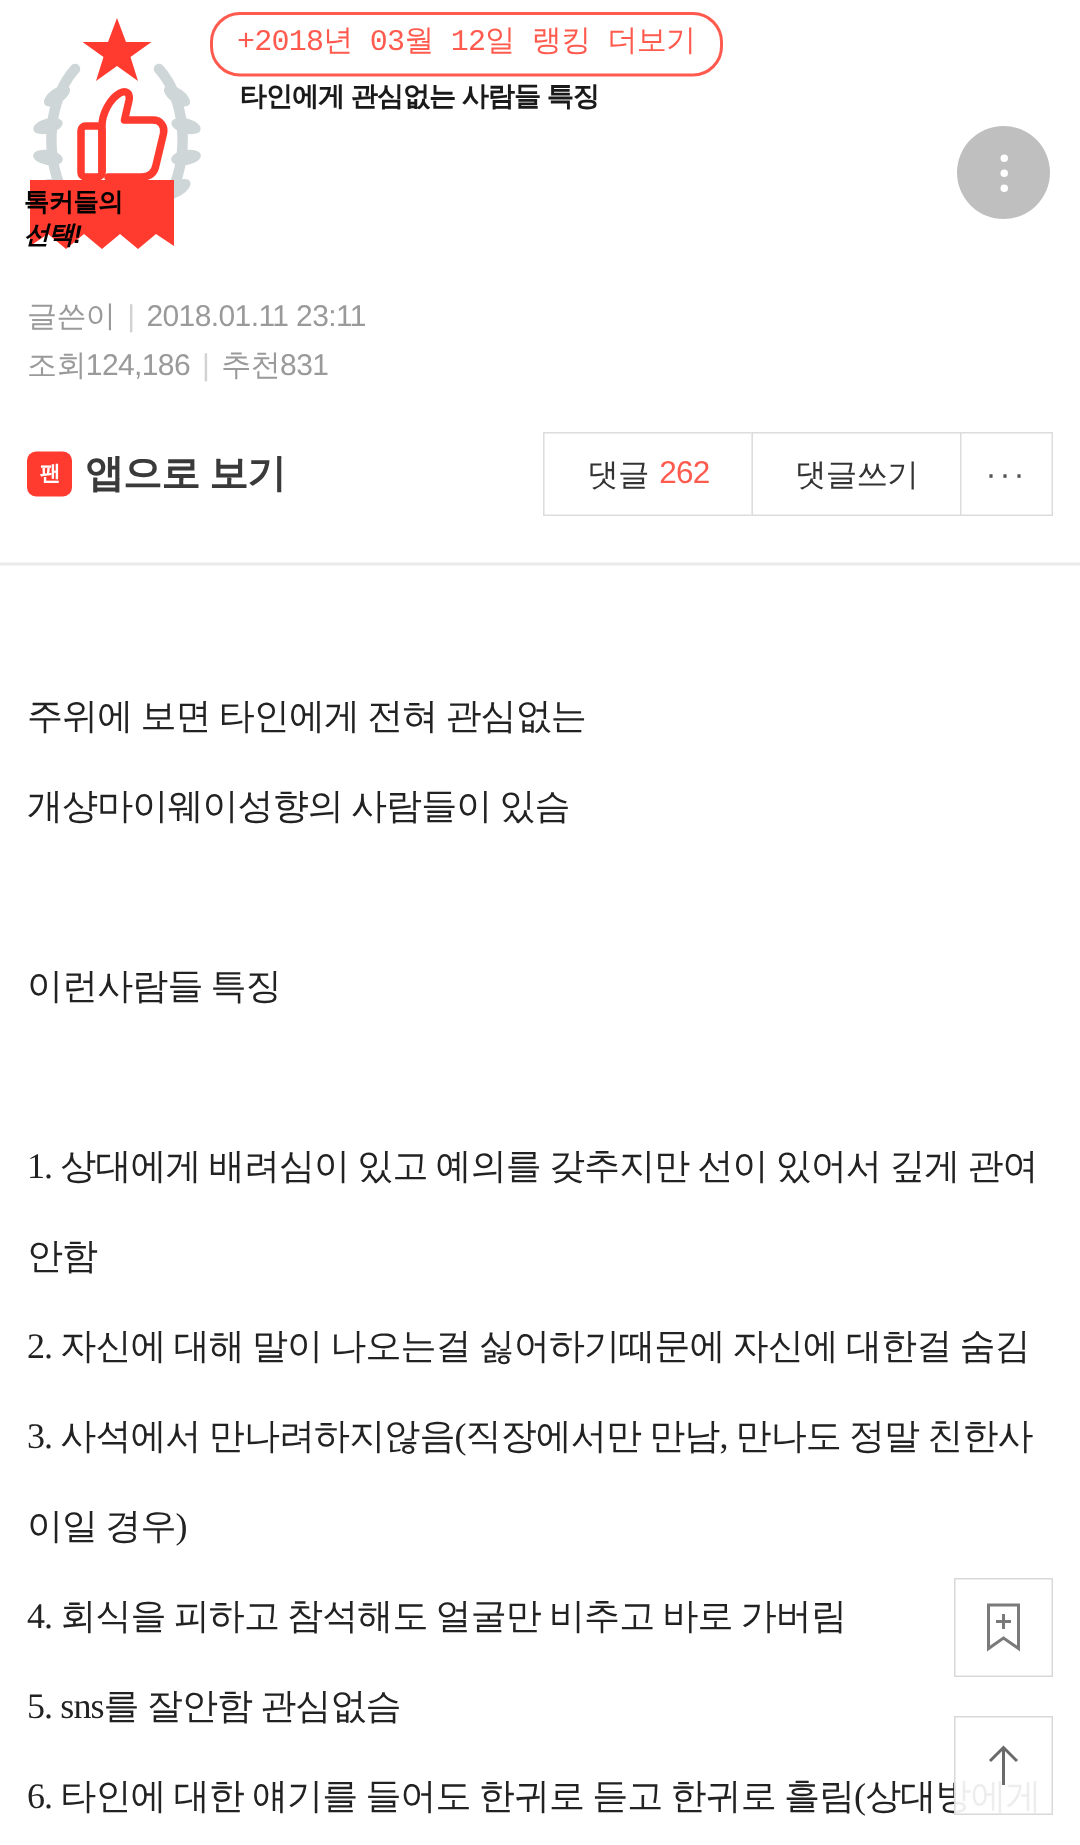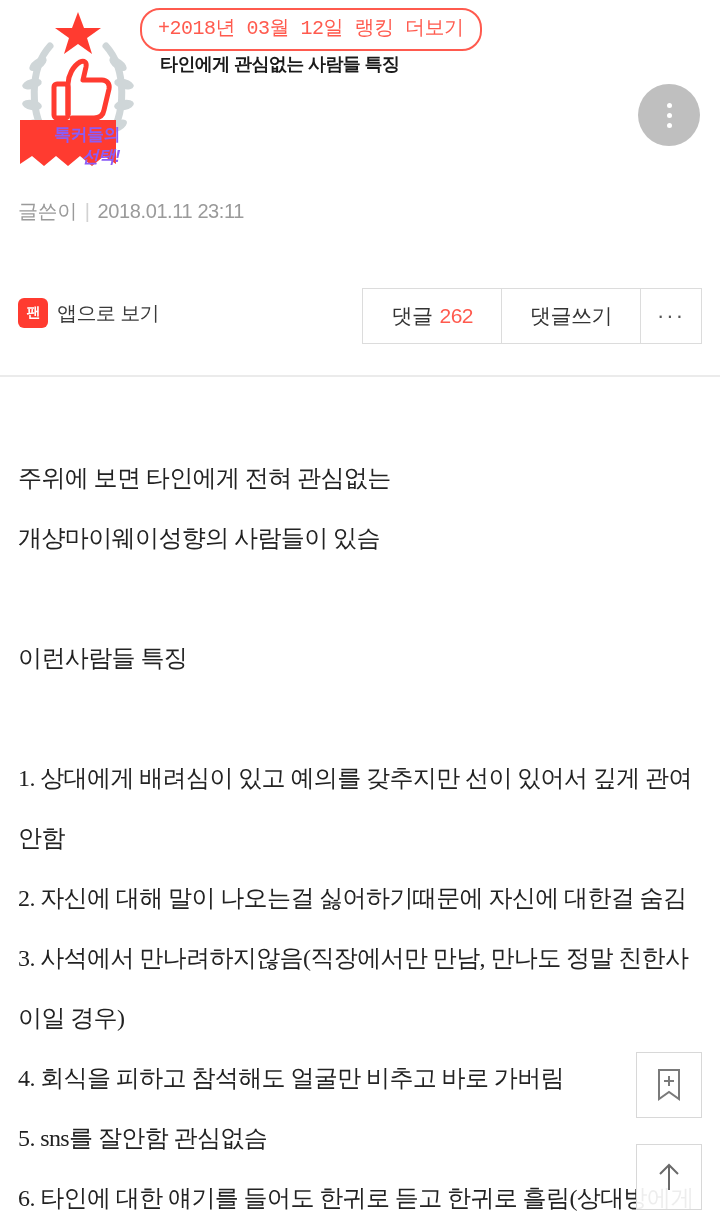--- a/index.html
+++ b/index.html
@@ -121,23 +121,24 @@
     background: #ff3b30;
     color: #fff;
     font-size: 14px;
     font-weight: bold;
     display: flex;
     align-items: center;
     justify-content: center;
     letter-spacing: -1px;
   }
   .applink span.label {
-    font-size: 20px;
+    font-size: 26px;
     color: #3a3a3a;
     letter-spacing: -0.6px;
+    font-weight: bold;
   }
 
   .btn-group {
     position: absolute;
     right: 18px;
     top: 0;
     display: flex;
     align-items: stretch;
     height: 56px;
   }
@@ -228,39 +229,42 @@
 
         <g stroke="#ff3b30" stroke-width="5" fill="none" stroke-linejoin="round" stroke-linecap="round">
           <path d="M52 108 L52 78 C52 70 57 60 64 56 C68 54 71 56 70 61 L67 74 L86 74 C91 74 94 78 93 83 L88 104 C87 110 83 112 78 112 L56 112"></path>
           <rect x="38" y="78" width="14" height="34" rx="3"></rect>
         </g>
       </svg>
 
       <svg width="104" height="62" viewBox="0 0 104 62" style="position:absolute;left:0;top:110px;">
         <path d="M4 4 H100 V48 L88 40 L76 50 L64 40 L52 50 L40 40 L28 50 L16 40 L4 48 Z" fill="#ff3b30"></path>
       </svg>
-      <div style="position:absolute;left:0;top:118px;width:104px;text-align:right;color:#8b5cf6;font-size:17px;font-weight:bold;line-height:22px;letter-spacing:-0.5px;">
+      <div style="position:absolute;left:0;top:118px;width:104px;text-align:left;color:#000000;font-size:17px;font-weight:bold;line-height:22px;letter-spacing:-0.5px;">
         <div>톡커들의</div>
         <div style="font-style:italic;">선택!</div>
       </div>
     </div>
 
     <div class="ranking-badge">+2018년 03월 12일 랭킹 더보기</div>
 
     <div class="post-title">타인에게 관심없는 사람들 특징</div>
 
     <div class="more-btn">
       <i></i>
       <i></i>
       <i></i>
     </div>
 
     <div class="meta">
       <div>
         <span>글쓴이</span><span class="sep">|</span><span>2018.01.11 23:11</span>
+      </div>
+      <div class="meta-row2">
+        <span>조회124,186</span><span class="sep">|</span><span>추천831</span>
       </div>
     </div>
   </div>
 
   <div class="actionbar">
     <div class="applink">
       <span class="app-icon">팬</span>
       <span class="label">앱으로 보기</span>
     </div>
 

